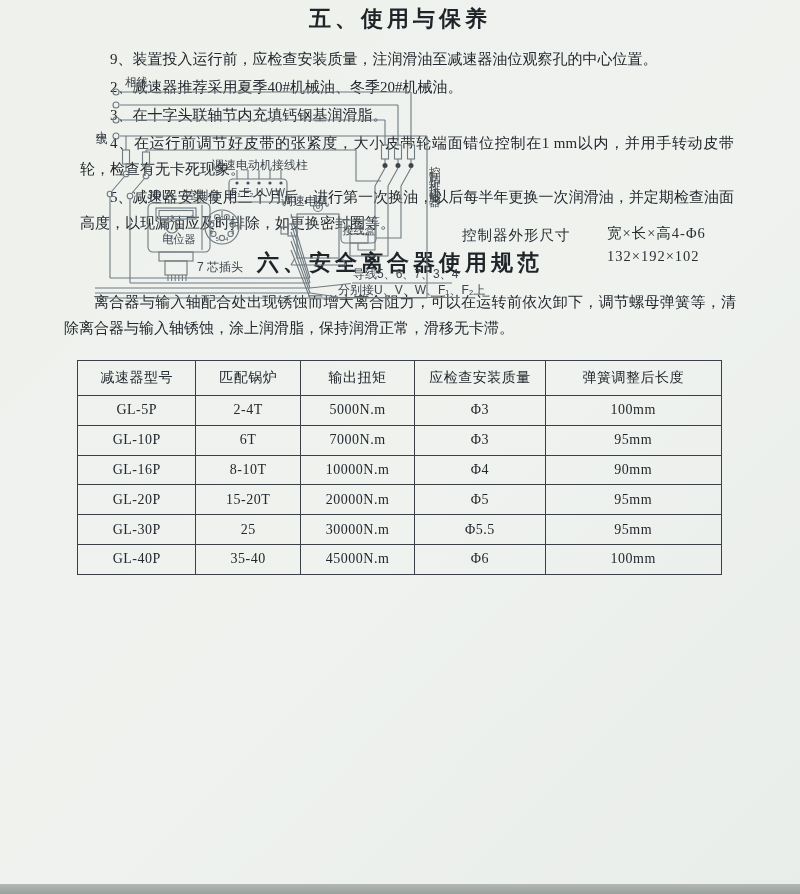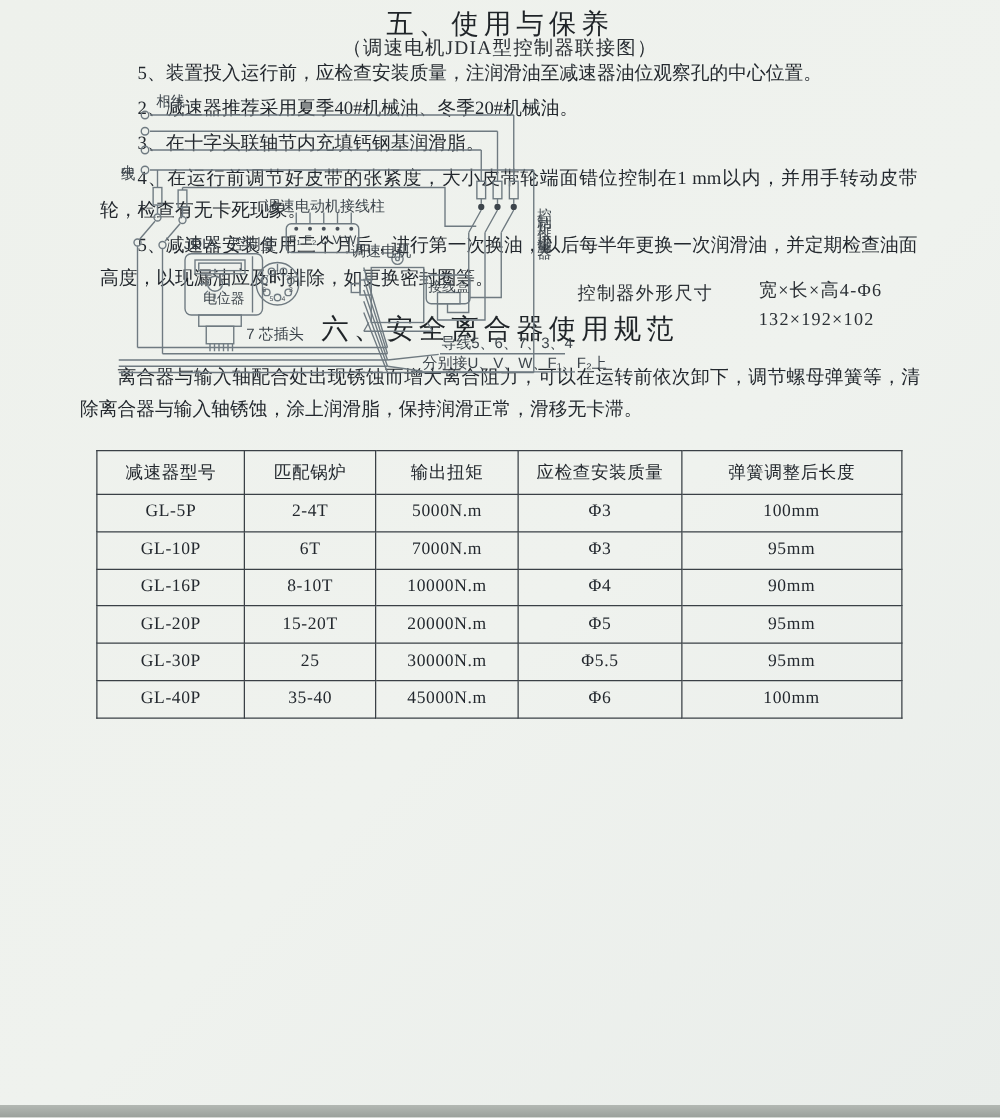--- a/index.html
+++ b/index.html
@@ -26,21 +26,21 @@
   }
   .vlabel{
     writing-mode:vertical-rl;letter-spacing:5px;white-space:normal;
   }
   .dims-label{font-size:14.5px;font-family:"Liberation Serif","DejaVu Serif",serif;color:#2a2f34;letter-spacing:1px;}
   .dims-val{font-size:14.5px;font-family:"Liberation Serif","DejaVu Serif",serif;color:#2a2f34;line-height:23px;letter-spacing:1px;}
   
   .sec-title{
     margin:4px 0 0 0;text-align:center;
     font-family:"Liberation Sans","DejaVu Sans",sans-serif;
-    font-size:22px;font-weight:400;letter-spacing:4px;color:#1f2428;
+    font-size:22px;font-weight:700;letter-spacing:4px;color:#1f2428;
   }
   .sec-title.second{margin-top:12px;}
   .body-items{margin:12px 0 0 0;padding:0 66px 0 80px;}
   .body-items p{
     margin:0 0 2px 0;font-size:15px;line-height:26px;
     text-indent:2em;text-align:justify;color:#23282e;
   }
   .body-par{
     margin:11px 0 0 0;padding:0 64px 0 64px;
     font-size:15px;line-height:26px;text-indent:2em;text-align:justify;color:#23282e;
@@ -62,21 +62,20 @@
     position:absolute;left:0;bottom:0;width:100%;height:10px;
     background:linear-gradient(#b3b8b3,#9aa09b);
   }
 </style>
 </head>
 <body>
 
 <div class="page">
 
   <div class="diagram">
-    <div class="diag-title">（调速电机JDIA型控制器联接图）</div>
 
     <svg width="800" height="308" viewBox="0 0 800 308" fill="none" stroke="#6f7a81" stroke-width="1.1">
 
       <g>
         <circle cx="116" cy="92" r="3"></circle>
           <circle cx="116" cy="105" r="3"></circle>
         <circle cx="116" cy="120" r="3"></circle>
           <circle cx="116" cy="136" r="3"></circle>
         <path d="M120,92 H411 M411,92 V145"></path>
         <path d="M120,105 H398 M398,105 V145"></path>
@@ -202,21 +201,21 @@
     <div class="dlabel" style="left:197px;top:261px;font-size:12px;">7 芯插头</div>
     <div class="dlabel" style="left:353px;top:268px;font-size:12px;">导线5、6、7、3、4</div>
     <div class="dlabel" style="left:338px;top:284px;font-size:12px;">分别接U、V、W、F₁、F₂上</div>
     <div class="dlabel dims-label" style="left:462px;top:228px;">控制器外形尺寸</div>
     <div class="dlabel dims-val" style="left:607px;top:222px;">宽×长×高4-Φ6</div>
     <div class="dlabel dims-val" style="left:607px;top:245px;">132×192×102</div>
   </div>
 
   <h2 class="sec-title">五、使用与保养</h2>
   <div class="body-items">
-    <p>5、装置投入运行前，应检查安装质量，注润滑油至减速器油位观察孔的中心位置。</p>
+    <p>9、装置投入运行前，应检查安装质量，注润滑油至减速器油位观察孔的中心位置。</p>
     <p>2、减速器推荐采用夏季40#机械油、冬季20#机械油。</p>
     <p>3、在十字头联轴节内充填钙钢基润滑脂。</p>
     <p>4、在运行前调节好皮带的张紧度，大小皮带轮端面错位控制在1 mm以内，并用手转动皮带轮，检查有无卡死现象。</p>
     <p>5、减速器安装使用三个月后，进行第一次换油，以后每半年更换一次润滑油，并定期检查油面高度，以现漏油应及时排除，如更换密封圈等。</p>
   </div>
 
   <h2 class="sec-title second">六、安全离合器使用规范</h2>
   <div class="body-par">离合器与输入轴配合处出现锈蚀而增大离合阻力，可以在运转前依次卸下，调节螺母弹簧等，清除离合器与输入轴锈蚀，涂上润滑脂，保持润滑正常，滑移无卡滞。</div>
 
   <table class="spec">

